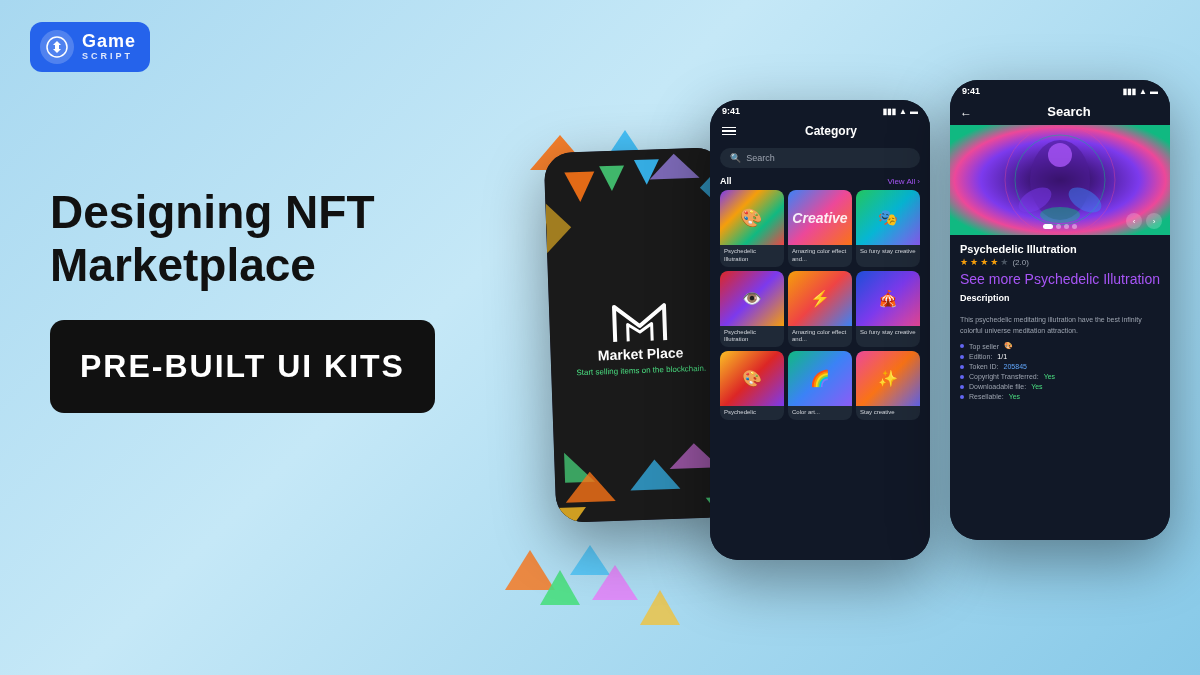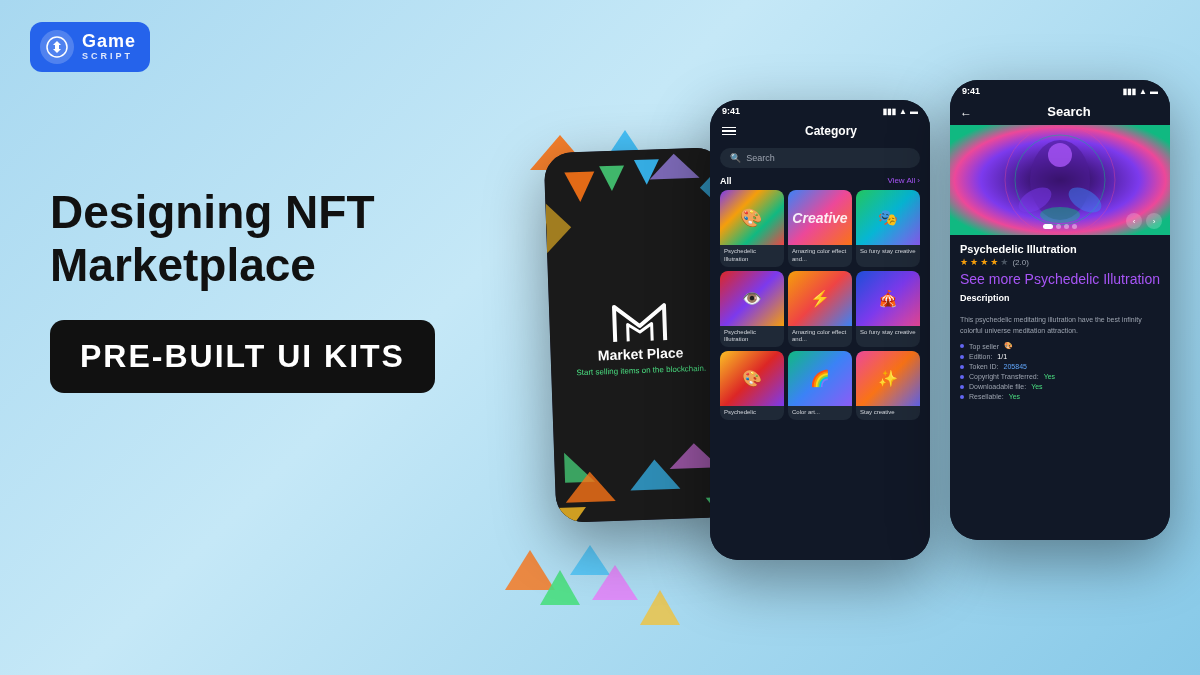--- a/index.html
+++ b/index.html
@@ -63,21 +63,21 @@
     .main-heading {
       font-size: 46px;
       font-weight: 900;
       color: #111;
       line-height: 1.15;
       margin-bottom: 28px;
     }
     .highlight-box {
       background: #111;
       border-radius: 14px;
-      padding: 18px 30px;
+      padding: 28px 30px;
       display: inline-block;
     }
     .highlight-box .highlight-text {
       font-size: 32px;
       font-weight: 900;
       color: white;
       letter-spacing: 2px;
     }
 
     
@@ -236,21 +236,21 @@
       white-space: nowrap;
       padding-bottom: 2px;
     }
     .cat-tab.active {
       color: white;
       border-bottom: 2px solid #a855f7;
     }
     .section-header {
       display: flex;
       justify-content: space-between;
-      align-items: flex-start;
+      align-items: flex-end;
       padding: 4px 10px;
       gap: 36px;
     }
     .section-label {
       font-size: 9px;
       color: white;
       font-weight: 600;
     }
     .view-all {
       font-size: 8px;

